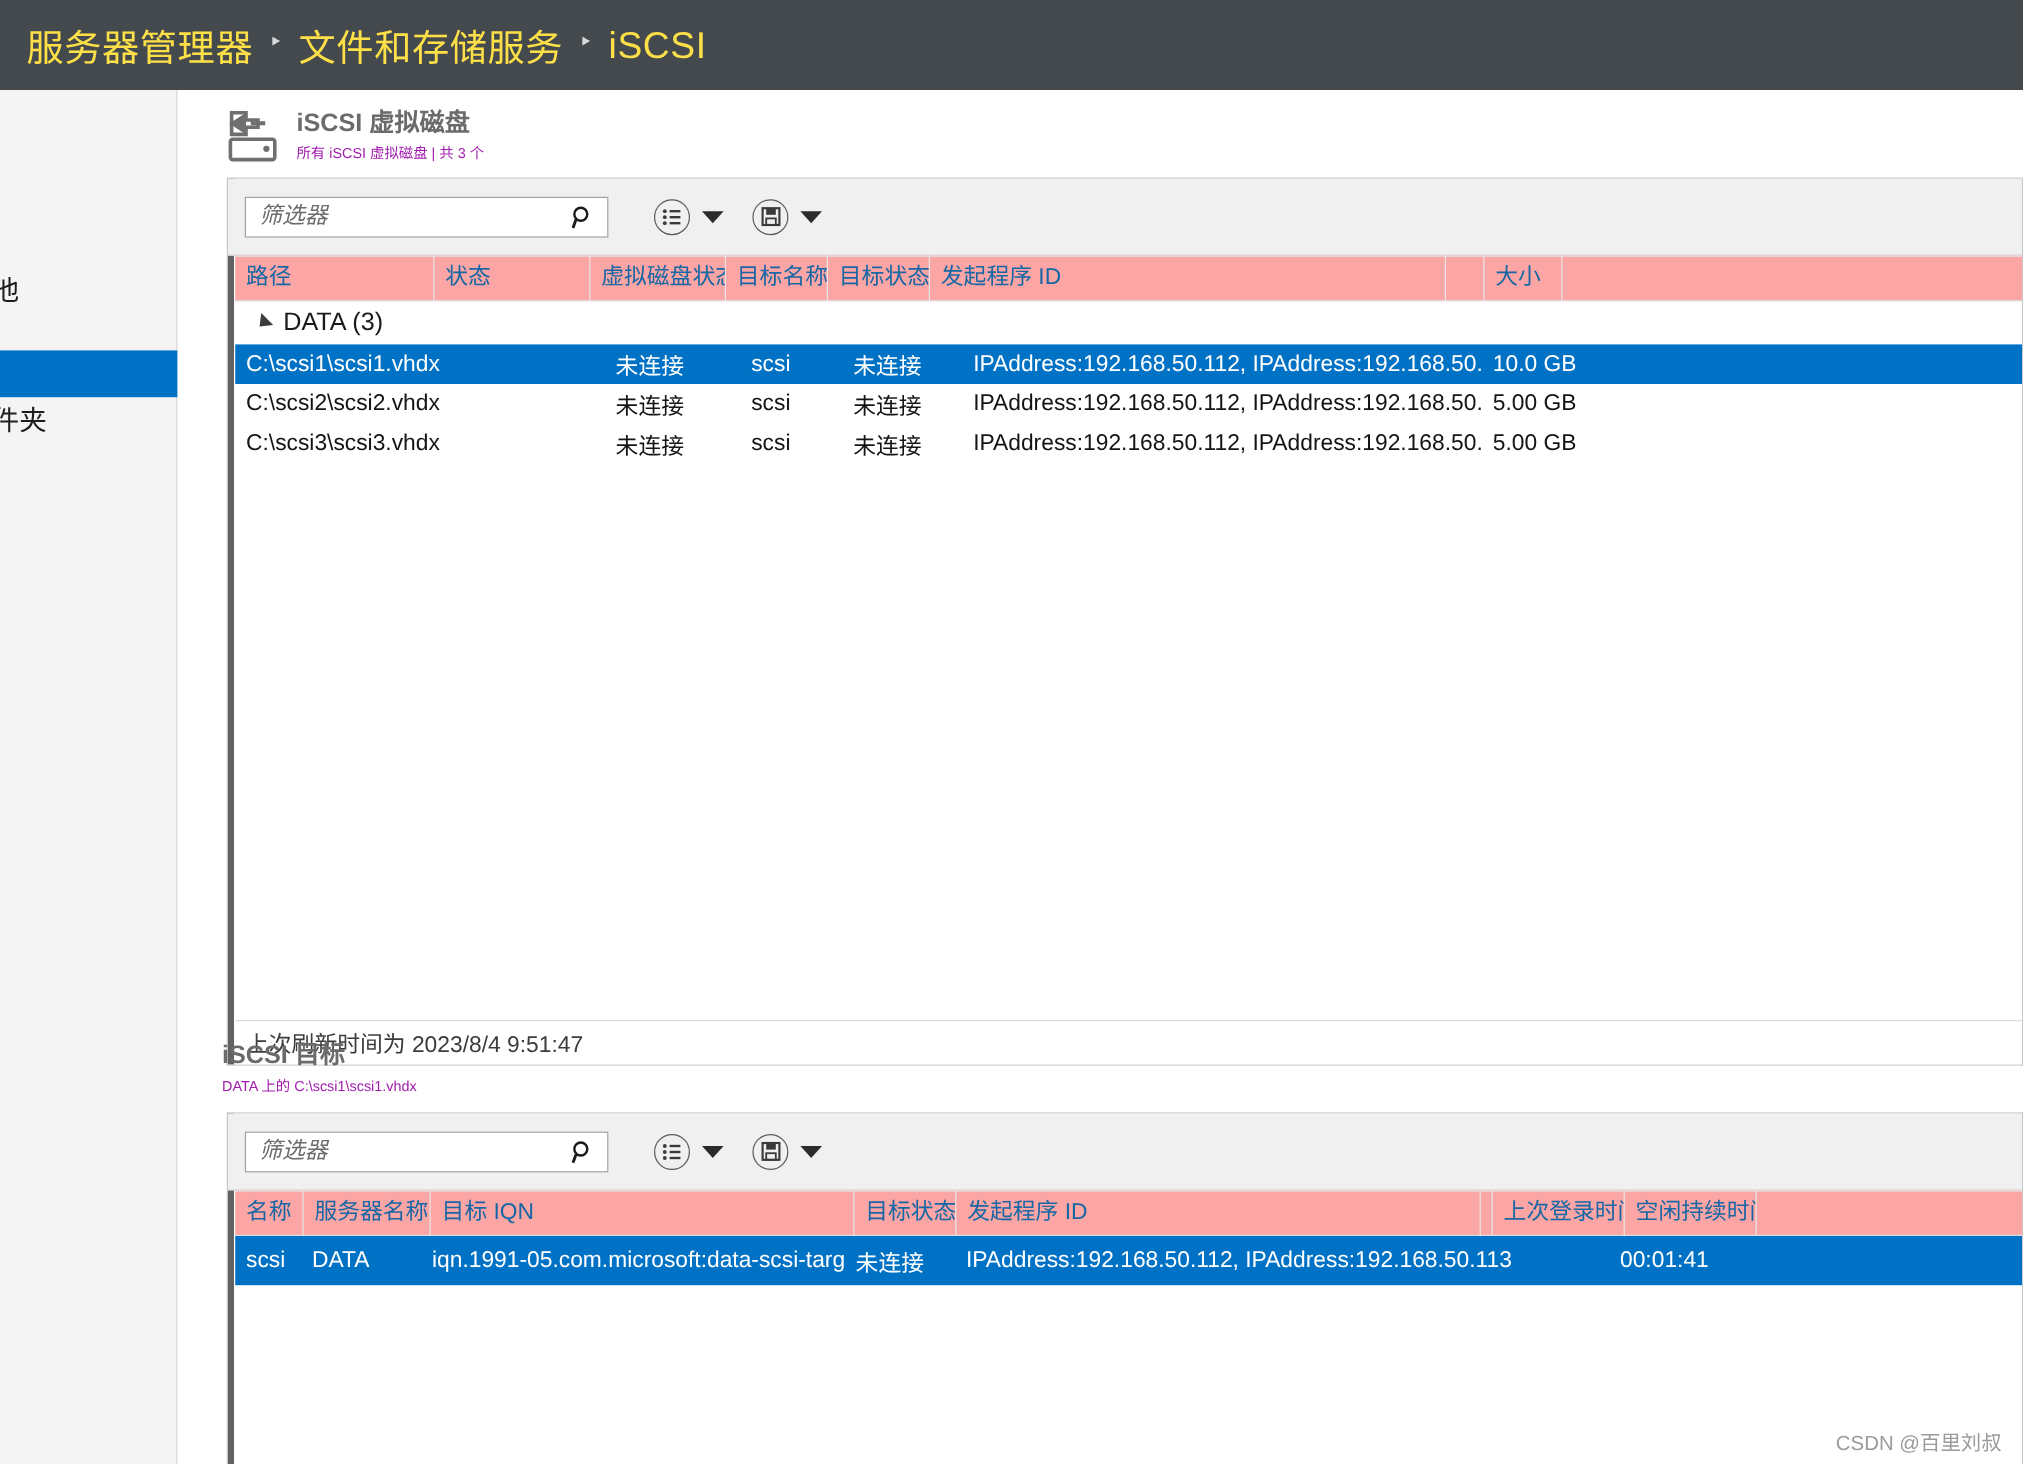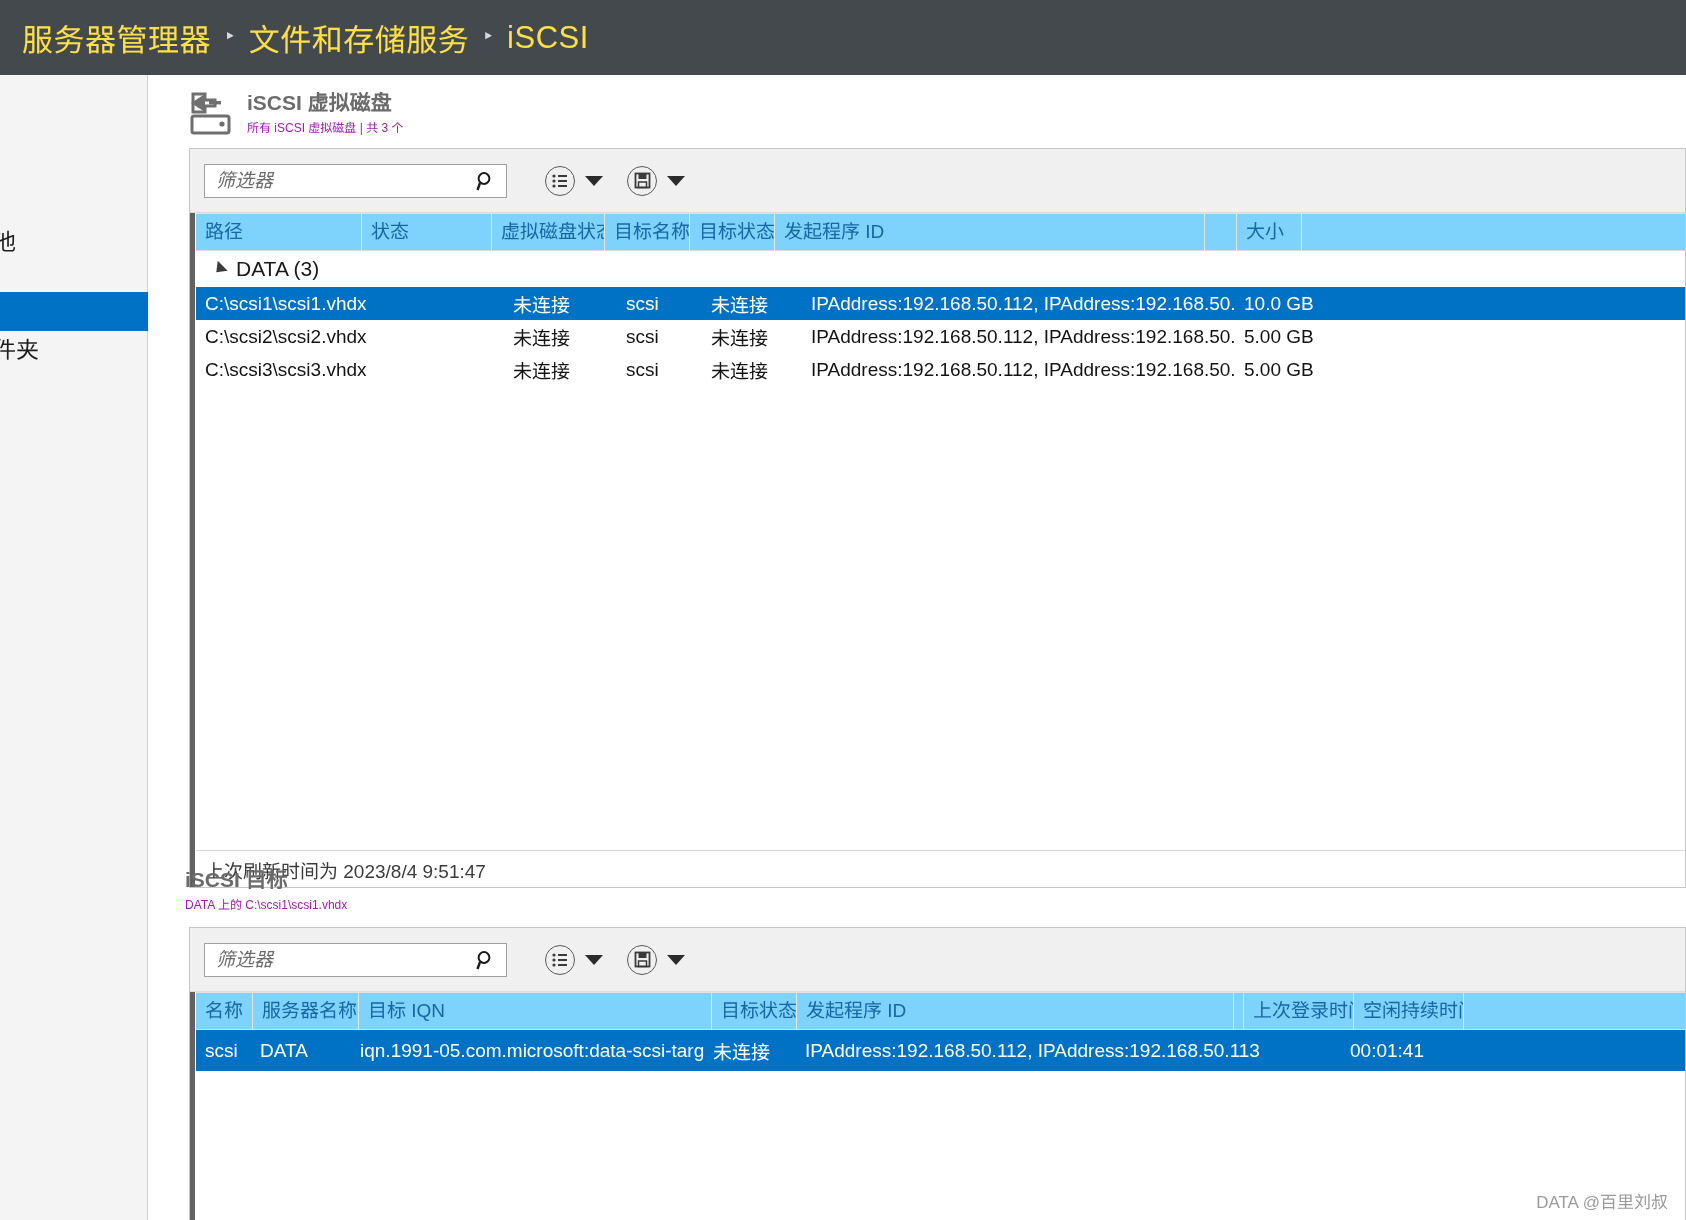--- a/index.html
+++ b/index.html
@@ -197,21 +197,21 @@
     left: 6px;
     width: calc(100% - 6px);
     font-size: 19px;
   }
   .thead {
     display: flex;
     align-items: center;
     height: 38px;
     border-top: 1px solid #e2e2e2;
     border-bottom: 1px solid #dcdcdc;
-    background: #7dd3fc;
+    background: #fca5a5;
   }
   .th {
     color: #1767a5;
     font-size: 19px;
     padding-left: 9px;
     height: 38px;
     line-height: 38px;
     border-right: 1px solid #e6e6e6;
     white-space: nowrap;
     overflow: hidden;
@@ -481,14 +481,14 @@
           <div class="cell" style="width:353px">iqn.1991-05.com.microsoft:data-scsi-target</div>
           <div class="cell" style="width:92px">未连接</div>
           <div class="cell" style="width:545px">IPAddress:192.168.50.112, IPAddress:192.168.50.113</div>
           <div class="cell" style="width:120px">00:01:41</div>
         </div>
       </div>
     </div>
 
   </div>
 
-  <div class="watermark">DATA @百里刘叔</div>
+  <div class="watermark">CSDN @百里刘叔</div>
 </div>
 
 </body></html>

